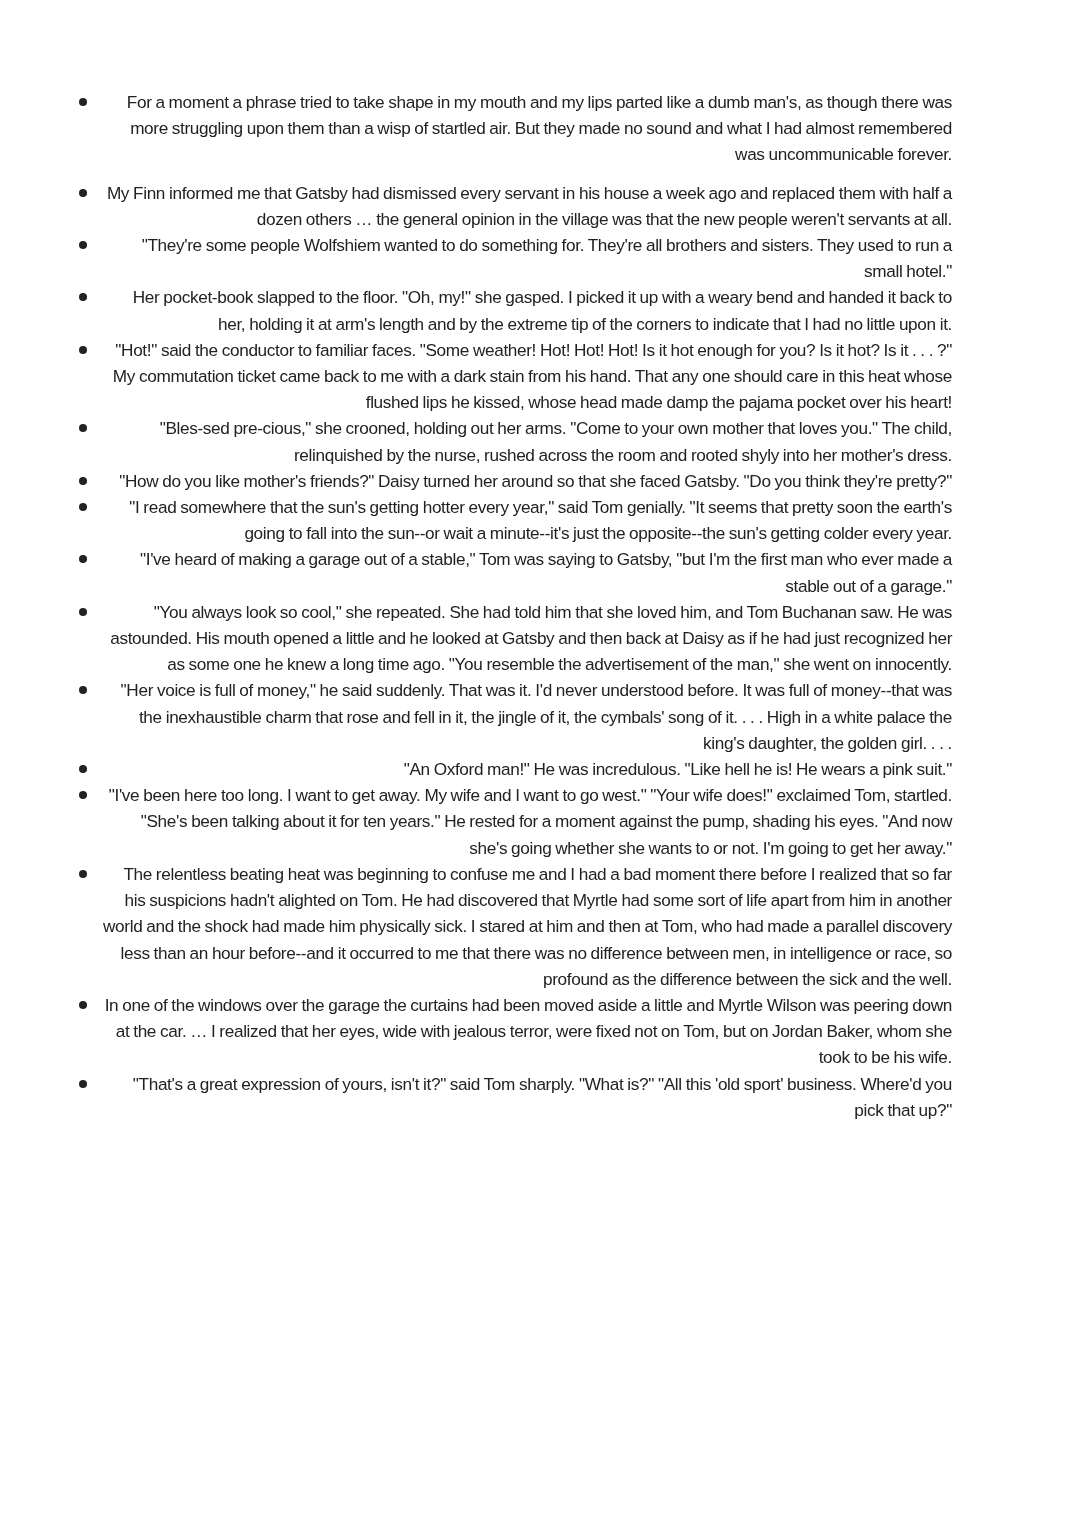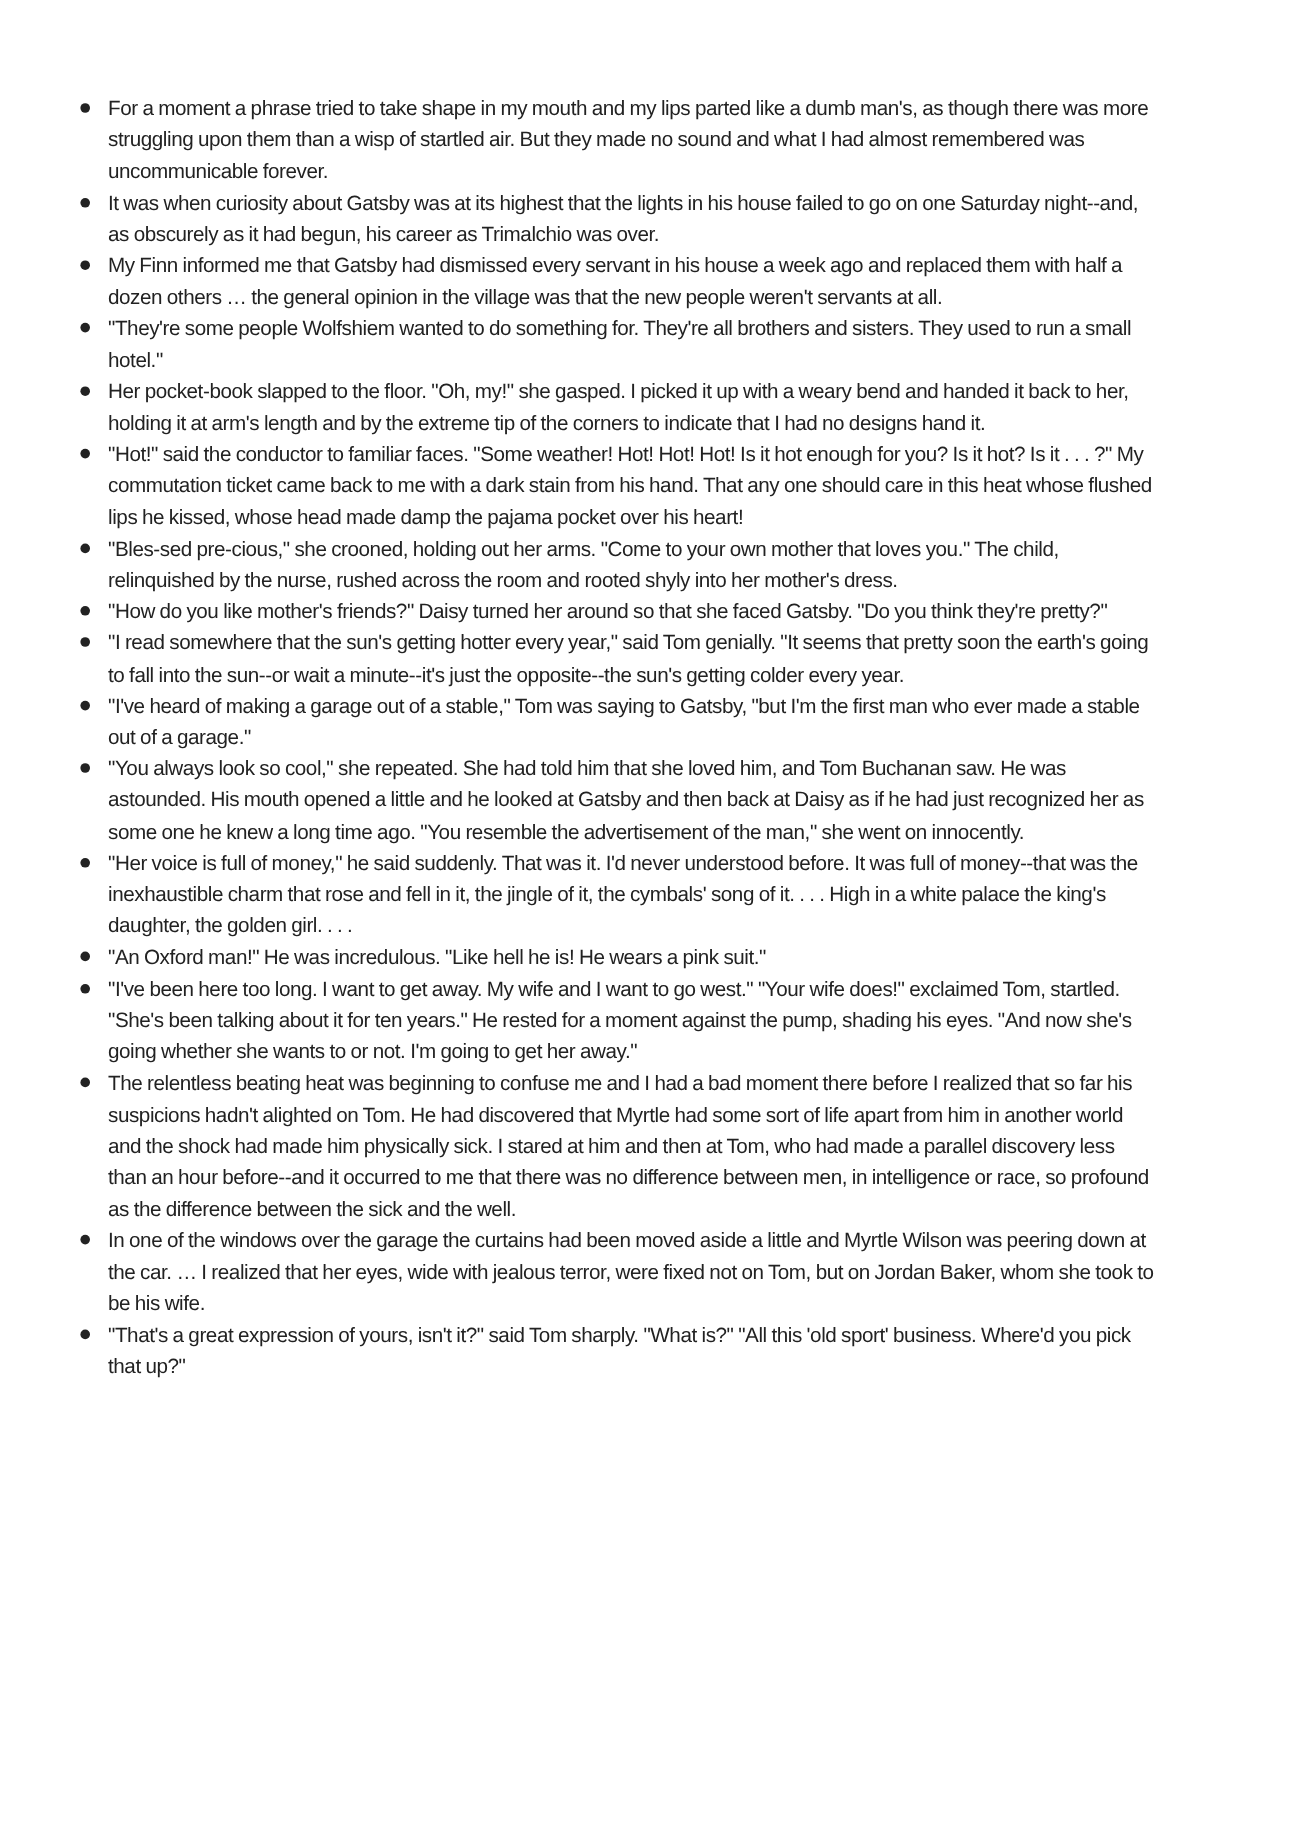--- a/index.html
+++ b/index.html
@@ -16,22 +16,23 @@
       color: #222222;
     }
     .page {
       position: absolute;
       left: 64px;
       top: 77px;
       width: 900px;
     }
     .list {
       list-style: none;
-      margin: 0;
+      margin: 12px;
       padding: 0;
+      text-align: right;
     }
     .list li {
       position: relative;
       padding-left: 26px;
       font-size: 17.2px;
       line-height: 26.2px;
       letter-spacing: -0.35px;
       word-spacing: -0.5px;
     }
     .bullet {
@@ -57,24 +58,23 @@
 <div class="page">
   <ul class="list">
     <li>
       <span class="bullet"></span>
       <span>For a moment a phrase tried to take shape in my mouth and my lips parted like a dumb man's, as though there was more struggling upon them than a wisp of startled air. But they made no sound and what I had almost remembered was uncommunicable forever.</span>
     </li>
   </ul>
 
 
   <ul class="list">
-    <li><span class="bullet"></span><span>It was when curiosity about Gatsby was at its highest that the lights in his house failed to go on one Saturday night--and, as obscurely as it had begun, his career as Trimalchio was over.</span></li>
     <li><span class="bullet"></span><span>My Finn informed me that Gatsby had dismissed every servant in his house a week ago and replaced them with half a dozen others … the general opinion in the village was that the new people weren't servants at all.</span></li>
     <li><span class="bullet"></span><span>"They're some people Wolfshiem wanted to do something for. They're all brothers and sisters. They used to run a small hotel."</span></li>
-    <li><span class="bullet"></span><span>Her pocket-book slapped to the floor. "Oh, my!" she gasped. I picked it up with a weary bend and handed it back to her, holding it at arm's length and by the extreme tip of the corners to indicate that I had no designs hand it.</span></li>
+    <li><span class="bullet"></span><span>Her pocket-book slapped to the floor. "Oh, my!" she gasped. I picked it up with a weary bend and handed it back to her, holding it at arm's length and by the extreme tip of the corners to indicate that I had no little upon it.</span></li>
     <li><span class="bullet"></span><span>"Hot!" said the conductor to familiar faces. "Some weather! Hot! Hot! Hot! Is it hot enough for you? Is it hot? Is it . . . ?" My commutation ticket came back to me with a dark stain from his hand. That any one should care in this heat whose flushed lips he kissed, whose head made damp the pajama pocket over his heart!</span></li>
     <li><span class="bullet"></span><span>"Bles-sed pre-cious," she crooned, holding out her arms. "Come to your own mother that loves you." The child, relinquished by the nurse, rushed across the room and rooted shyly into her mother's dress.</span></li>
     <li><span class="bullet"></span><span>"How do you like mother's friends?" Daisy turned her around so that she faced Gatsby. "Do you think they're pretty?"</span></li>
     <li><span class="bullet"></span><span>"I read somewhere that the sun's getting hotter every year," said Tom genially. "It seems that pretty soon the earth's going to fall into the sun--or wait a minute--it's just the opposite--the sun's getting colder every year.</span></li>
     <li><span class="bullet"></span><span>"I've heard of making a garage out of a stable," Tom was saying to Gatsby, "but I'm the first man who ever made a stable out of a garage."</span></li>
     <li><span class="bullet"></span><span>"You always look so cool," she repeated. She had told him that she loved him, and Tom Buchanan saw. He was astounded. His mouth opened a little and he looked at Gatsby and then back at Daisy as if he had just recognized her as some one he knew a long time ago. "You resemble the advertisement of the man," she went on innocently.</span></li>
     <li><span class="bullet"></span><span>"Her voice is full of money," he said suddenly. That was it. I'd never understood before. It was full of money--that was the inexhaustible charm that rose and fell in it, the jingle of it, the cymbals' song of it. . . . High in a white palace the king's daughter, the golden girl. . . .</span></li>
     <li><span class="bullet"></span><span>"An Oxford man!" He was incredulous. "Like hell he is! He wears a pink suit."</span></li>
     <li><span class="bullet"></span><span>"I've been here too long. I want to get away. My wife and I want to go west." "Your wife does!" exclaimed Tom, startled. "She's been talking about it for ten years." He rested for a moment against the pump, shading his eyes. "And now she's going whether she wants to or not. I'm going to get her away."</span></li>
     <li><span class="bullet"></span><span>The relentless beating heat was beginning to confuse me and I had a bad moment there before I realized that so far his suspicions hadn't alighted on Tom. He had discovered that Myrtle had some sort of life apart from him in another world and the shock had made him physically sick. I stared at him and then at Tom, who had made a parallel discovery less than an hour before--and it occurred to me that there was no difference between men, in intelligence or race, so profound as the difference between the sick and the well.</span></li>

